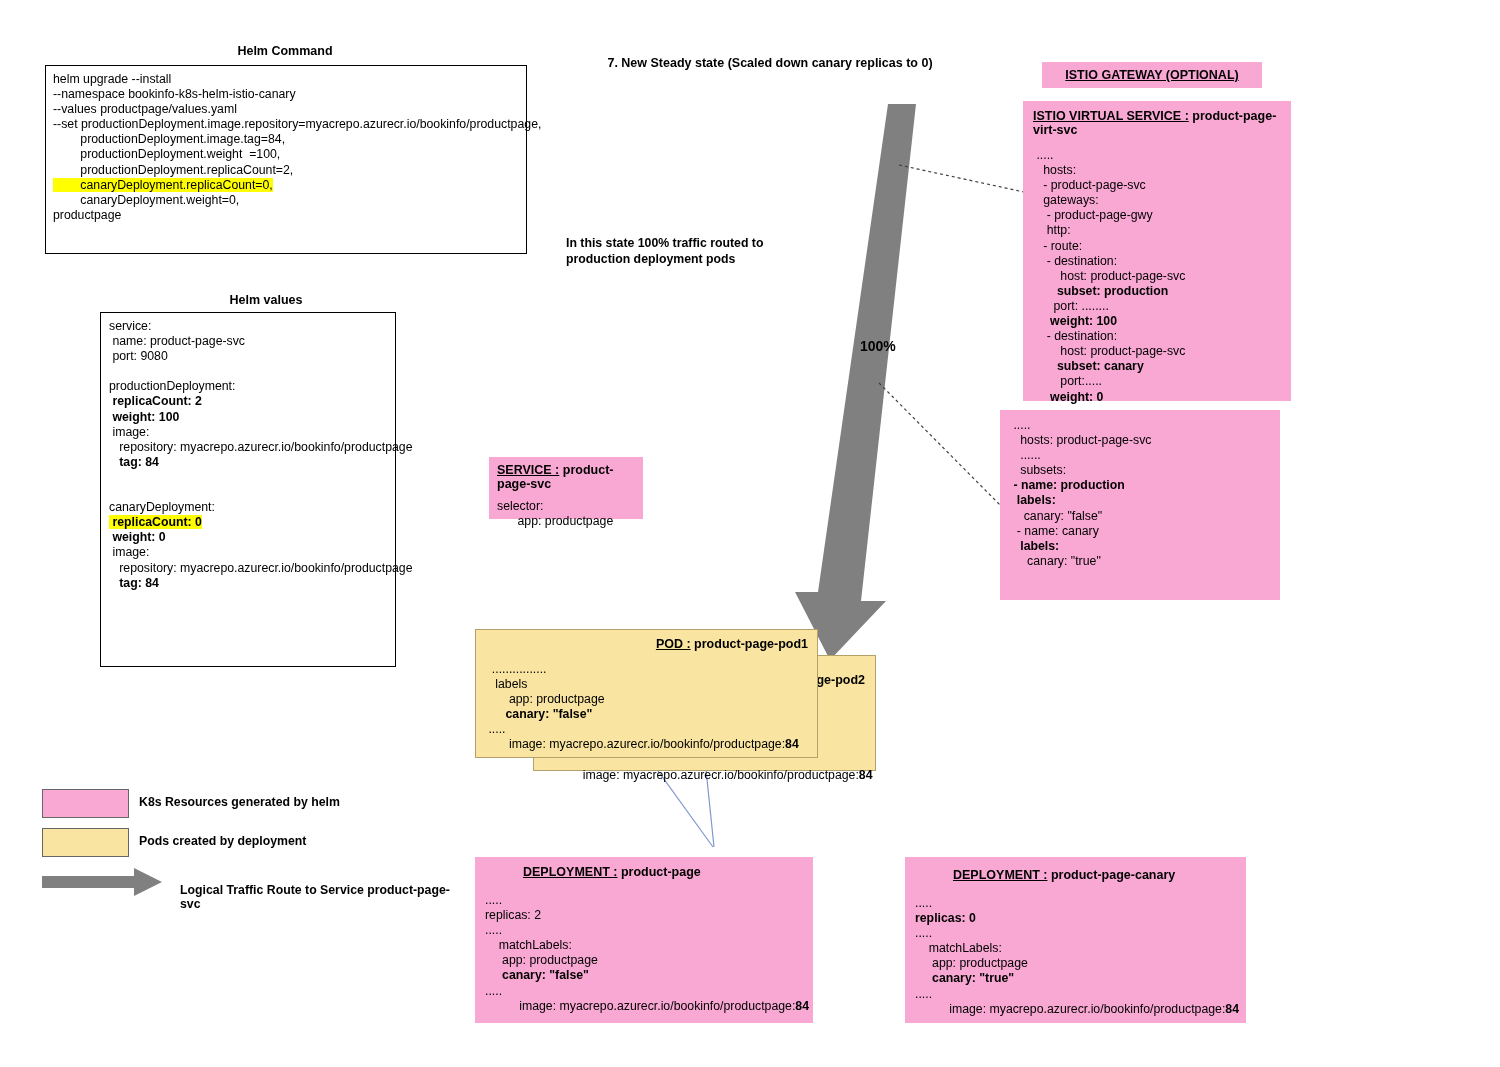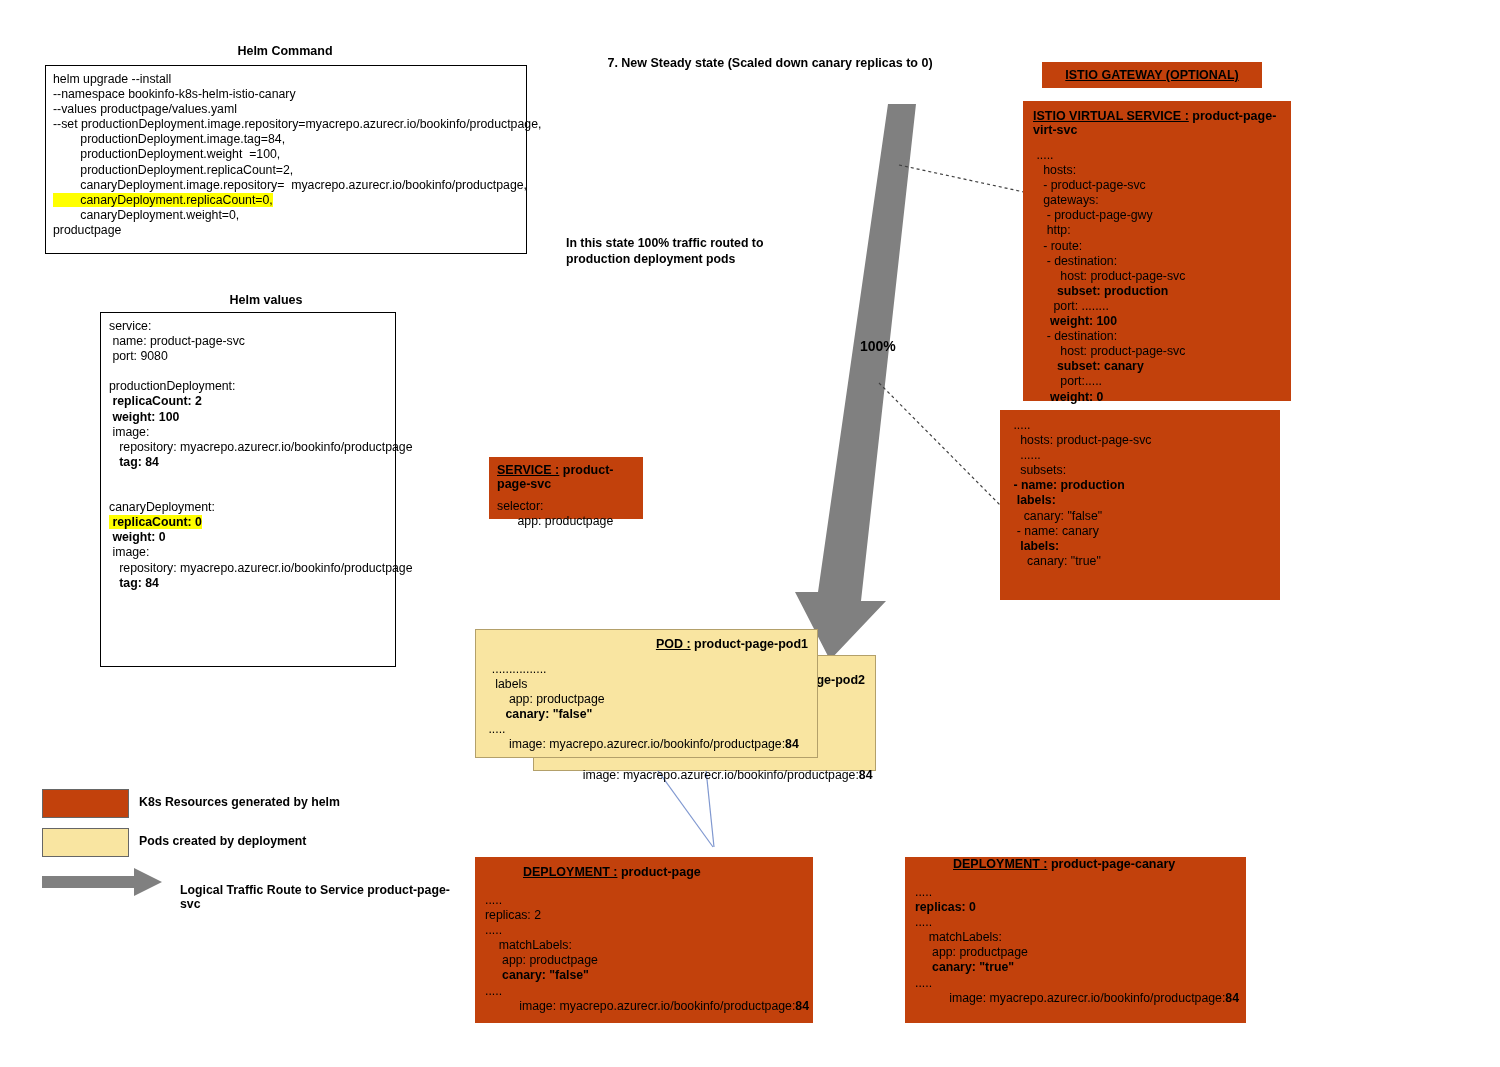--- a/index.html
+++ b/index.html
@@ -6,21 +6,21 @@
   body{
     width:1500px;height:1067px;
     background:#ffffff;
     font-family:"Liberation Sans", sans-serif;
     position:relative;
     overflow:hidden;
     color:#000;
   }
   .abs{position:absolute;margin-top:8px;}
   .box{box-sizing:border-box;}
-  .green{background:#c2410c;}
+  .green{background:#f9a8d4;}
   .yellow-pod{background:#f9e5a1;border:1px solid #b3a06a;}
   .white-box{background:#ffffff;border:1px solid #000000;}
   .ttl{font-weight:bold;font-size:12.5px;text-align:center;}
   .hdr{font-weight:bold;font-size:12.5px;}
   .hdr u{text-decoration:underline;}
   .yaml-line{font-size:12.3px;line-height:15.1px;white-space:pre;}
   .b{font-weight:bold;}
   .legend-label{font-weight:bold;font-size:12.3px;}
   .note{font-weight:bold;font-size:12.3px;line-height:16px;}
   .pct{font-weight:bold;font-size:14px;}
@@ -34,21 +34,20 @@
 <div class="abs ttl" style="left:45px;top:36px;width:480px;">Helm Command</div>
 <div class="abs box white-box" style="left:45px;top:57px;width:482px;height:189px;padding:6px 7px;">
   <div id="helm-cmd-lines">
       <div class="yaml-line"><span>helm upgrade --install</span></div>
       <div class="yaml-line"><span>--namespace bookinfo-k8s-helm-istio-canary</span></div>
       <div class="yaml-line"><span>--values productpage/values.yaml</span></div>
       <div class="yaml-line"><span>--set productionDeployment.image.repository=myacrepo.azurecr.io/bookinfo/productpage,</span></div>
       <div class="yaml-line"><span>        productionDeployment.image.tag=84,</span></div>
       <div class="yaml-line"><span>        productionDeployment.weight  =100,</span></div>
       <div class="yaml-line"><span>        productionDeployment.replicaCount=2,</span></div>
-      <div class="yaml-line"><span>        canaryDeployment.image.repository=  myacrepo.azurecr.io/bookinfo/productpage,</span></div>
       <div class="yaml-line"><span style="background: rgb(255, 255, 0);">        canaryDeployment.replicaCount=0,</span></div>
       <div class="yaml-line"><span>        canaryDeployment.weight=0,</span></div>
       <div class="yaml-line"><span>productpage</span></div>
     </div>
 </div>
 
 <div class="abs ttl" style="left:98px;top:285px;width:336px;">Helm values</div>
 <div class="abs box white-box" style="left:100px;top:304px;width:296px;height:355px;padding:6px 8px;">
   <div id="helm-vals-lines">
       <div class="yaml-line"><span>service:</span></div>
@@ -181,21 +180,21 @@
       <div class="yaml-line"><span>replicas: 2</span></div>
       <div class="yaml-line"><span>.....</span></div>
       <div class="yaml-line"><span>    matchLabels:</span></div>
       <div class="yaml-line"><span>     app: productpage</span></div>
       <div class="yaml-line"><span style="font-weight: bold;">     canary: "false"</span></div>
       <div class="yaml-line"><span>.....</span></div>
       <div class="yaml-line"><span>          image: myacrepo.azurecr.io/bookinfo/productpage:</span><span style="font-weight: bold;">84</span></div>
     </div>
 </div>
 
-<div class="abs box green" style="left:905px;top:849px;width:341px;height:166px;padding:0 10px;">
+<div class="abs box green" style="left:905px;top:849px;width:341px;height:166px;padding:11px 10px;">
   <div class="hdr" style="margin-left:38px;margin-bottom:14px;">
     <u>DEPLOYMENT :</u>
     <span>product-page-canary</span>
   </div>
   <div id="dep-canary-lines">
       <div class="yaml-line"><span>.....</span></div>
       <div class="yaml-line"><span style="font-weight: bold;">replicas: 0</span></div>
       <div class="yaml-line"><span>.....</span></div>
       <div class="yaml-line"><span>    matchLabels:</span></div>
       <div class="yaml-line"><span>     app: productpage</span></div>

